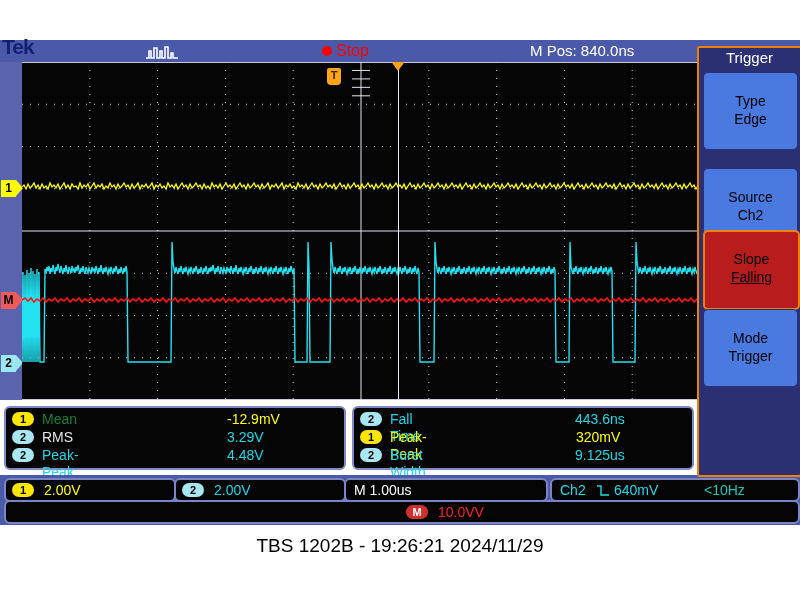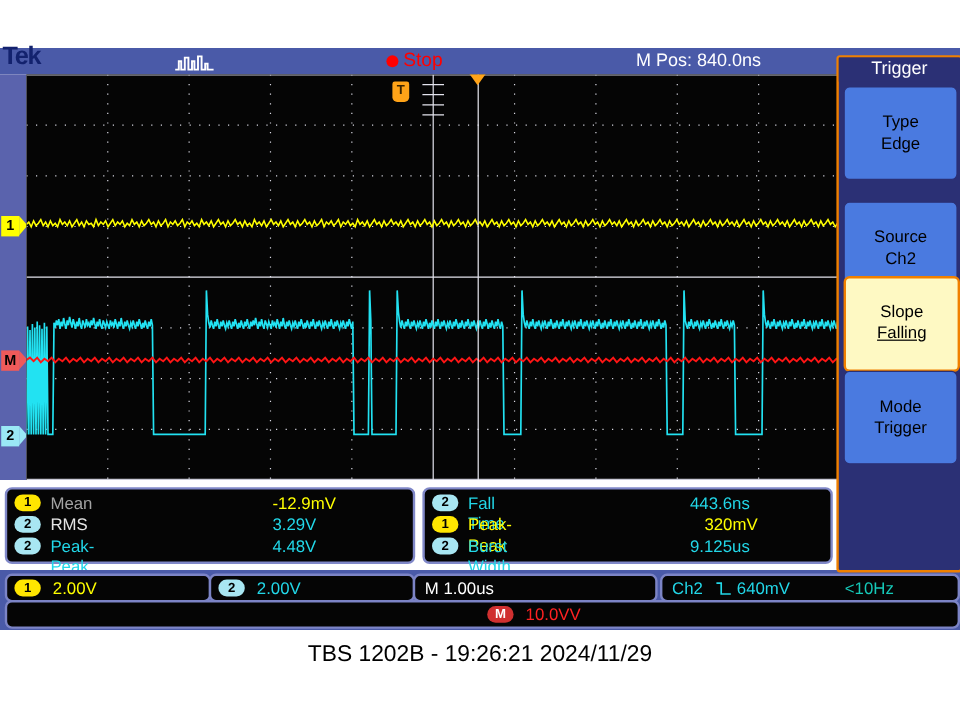--- a/index.html
+++ b/index.html
@@ -60,21 +60,21 @@
                 background:#4a5aa8;}
 
   
   .menu{position:absolute;left:697px;top:46px;width:101px;height:427px;
         background:#2b3075;border:2px solid #f08000;border-radius:3px;}
   .menu-title{position:absolute;left:0;top:0;width:101px;height:20px;line-height:20px;
               text-align:center;font-size:15px;color:#ffffff;background:#2b3075;}
   .mbtn{position:absolute;left:4px;width:93px;background:#4a7ae0;
         border:1px solid #2b3075;border-radius:5px;text-align:center;
         color:#000000;font-size:14px;}
-  .mbtn.sel{background:#fef9c3;border:2px solid #f08000;}
+  .mbtn.sel{background:#b91c1c;border:2px solid #f08000;}
   .mbtn .l1{position:absolute;left:0;width:100%;text-align:center;}
   .mbtn .l2{position:absolute;left:0;width:100%;text-align:center;}
 
   .caption{position:absolute;left:0;top:525px;width:800px;height:75px;
            background:#ffffff;}
   .caption .txt{position:absolute;left:0;top:10px;width:800px;text-align:center;
                 font-size:19px;color:#000000;}
 </style>
 </head>
 <body>
@@ -302,21 +302,21 @@
     <div class="trigline" style="left:376px;top:0;height:338px;"></div>
 
     <div class="tri" style="left:368px;top:-2px;"></div>
 
     <div class="tmark" style="left:305px;top:6px;"></div>
   </div>
 
   <div class="measbox" style="left:4px;top:406px;width:338px;height:60px;">
     <div class="mrow" style="top:3px;">
       <div class="badge" style="background:#ffe600;">1</div>
-      <div class="mlabel" style="color:#a3a3a3;text-align:center;">Mean</div>
+      <div class="mlabel" style="color:#15803d;text-align:center;">Mean</div>
       <div class="mval" style="left:215px;color:#ffff00;">-12.9mV</div>
     </div>
     <div class="mrow" style="top:21px;">
       <div class="badge" style="background:#a8e6f2;">2</div>
       <div class="mlabel" style="color:#e5e5e5;">RMS</div>
       <div class="mval" style="left:215px;color:#22d7e8;">3.29V</div>
     </div>
     <div class="mrow" style="top:39px;">
       <div class="badge" style="background:#a8e6f2;">2</div>
       <div class="mlabel" style="color:#22d7e8;">Peak-Peak</div>
@@ -326,21 +326,21 @@
 
   <div class="measbox" style="left:352px;top:406px;width:338px;height:60px;">
     <div class="mrow" style="top:3px;">
       <div class="badge" style="background:#a8e6f2;">2</div>
       <div class="mlabel" style="color:#22d7e8;">Fall Time</div>
       <div class="mval" style="left:215px;color:#22d7e8;">443.6ns</div>
     </div>
     <div class="mrow" style="top:21px;">
       <div class="badge" style="background:#ffe600;">1</div>
       <div class="mlabel" style="color:#ffff00;">Peak-Peak</div>
-      <div class="mval" style="left:227px;color:#ffff00;">320mV</div>
+      <div class="mval" style="left:216px;color:#ffff00;">320mV</div>
     </div>
     <div class="mrow" style="top:39px;">
       <div class="badge" style="background:#a8e6f2;">2</div>
       <div class="mlabel" style="color:#22d7e8;">Burst Width</div>
       <div class="mval" style="left:215px;color:#22d7e8;">9.125us</div>
     </div>
   </div>
 
   <div class="bottom-strip"></div>
 

